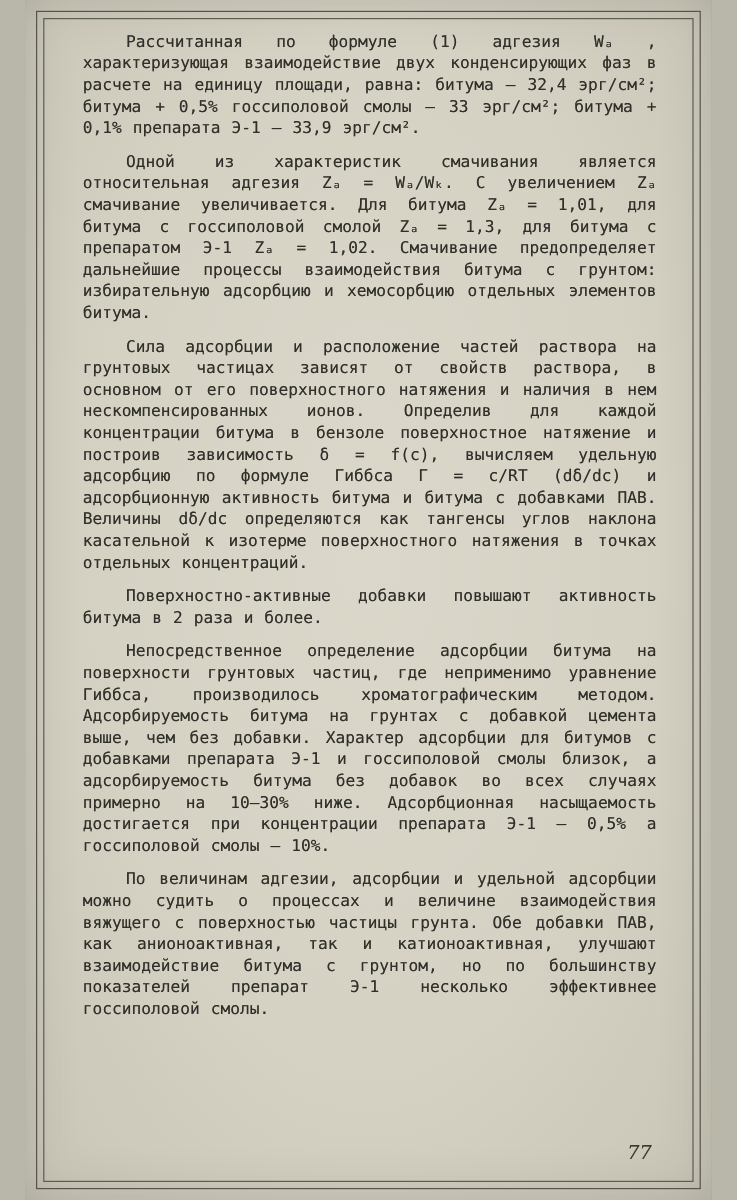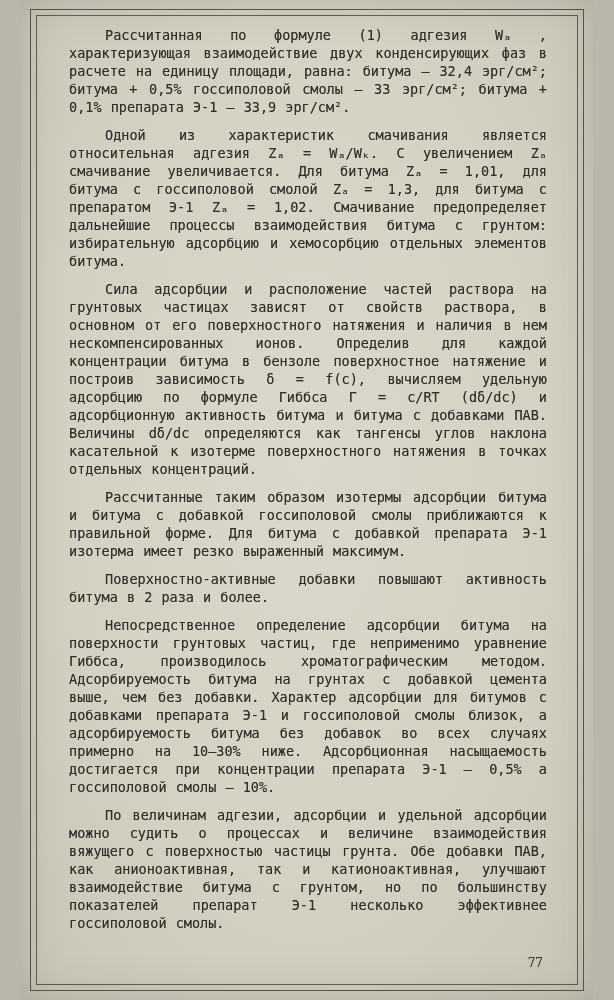--- a/index.html
+++ b/index.html
@@ -43,36 +43,36 @@
   .text-block p {
     margin: 0 0 10px 0;
     text-indent: 36px;
     word-spacing: 1px;
   }
   .page-number {
     position: absolute;
     right: 50px;
     bottom: 30px;
     font-family: "DejaVu Serif", serif;
-    font-size: 12px;
+    font-style: italic;
+    font-size: 16px;
     color: #3a3932;
     text-shadow: 0 0 0.5px rgba(58,57,50,0.5);
   }
 </style>
 </head>
 <body>
 
 <div class="page">
   <div class="frame outer"></div>
   <div class="frame inner"></div>
 
   <div class="text-block">
     <p>Рассчитанная по формуле (1) адгезия Wₐ , характеризующая взаимодействие двух конденсирующих фаз в расчете на единицу площади, равна: битума – 32,4 эрг/см²; битума + 0,5% госсиполовой смолы – 33 эрг/см²; битума + 0,1% препарата Э-1 – 33,9 эрг/см².</p>
     <p>Одной из характеристик смачивания является относительная адгезия Zₐ = Wₐ/Wₖ. С увеличением Zₐ смачивание увеличивается. Для битума Zₐ = 1,01, для битума с госсиполовой смолой Zₐ = 1,3, для битума с препаратом Э-1 Zₐ = 1,02. Смачивание предопределяет дальнейшие процессы взаимодействия битума с грунтом: избирательную адсорбцию и хемосорбцию отдельных элементов битума.</p>
     <p>Сила адсорбции и расположение частей раствора на грунтовых частицах зависят от свойств раствора, в основном от его поверхностного натяжения и наличия в нем нескомпенсированных ионов. Определив для каждой концентрации битума в бензоле поверхностное натяжение и построив зависимость δ = f(c), вычисляем удельную адсорбцию по формуле Гиббса Γ = c/RT (dδ/dc) и адсорбционную активность битума и битума с добавками ПАВ. Величины dδ/dc определяются как тангенсы углов наклона касательной к изотерме поверхностного натяжения в точках отдельных концентраций.</p>
-    <p>Рассчитанные таким образом изотермы адсорбции битума и битума с добавкой госсиполовой смолы приближаются к правильной форме. Для битума с добавкой препарата Э-1 изотерма имеет резко выраженный максимум.</p>
     <p>Поверхностно-активные добавки повышают активность битума в 2 раза и более.</p>
     <p>Непосредственное определение адсорбции битума на поверхности грунтовых частиц, где неприменимо уравнение Гиббса, производилось хроматографическим методом. Адсорбируемость битума на грунтах с добавкой цемента выше, чем без добавки. Характер адсорбции для битумов с добавками препарата Э-1 и госсиполовой смолы близок, а адсорбируемость битума без добавок во всех случаях примерно на 10–30% ниже. Адсорбционная насыщаемость достигается при концентрации препарата Э-1 – 0,5% а госсиполовой смолы – 10%.</p>
     <p>По величинам адгезии, адсорбции и удельной адсорбции можно судить о процессах и величине взаимодействия вяжущего с поверхностью частицы грунта. Обе добавки ПАВ, как анионоактивная, так и катионоактивная, улучшают взаимодействие битума с грунтом, но по большинству показателей препарат Э-1 несколько эффективнее госсиполовой смолы.</p>
   </div>
 
   <div class="page-number">77</div>
 </div>
 
 </body></html>

